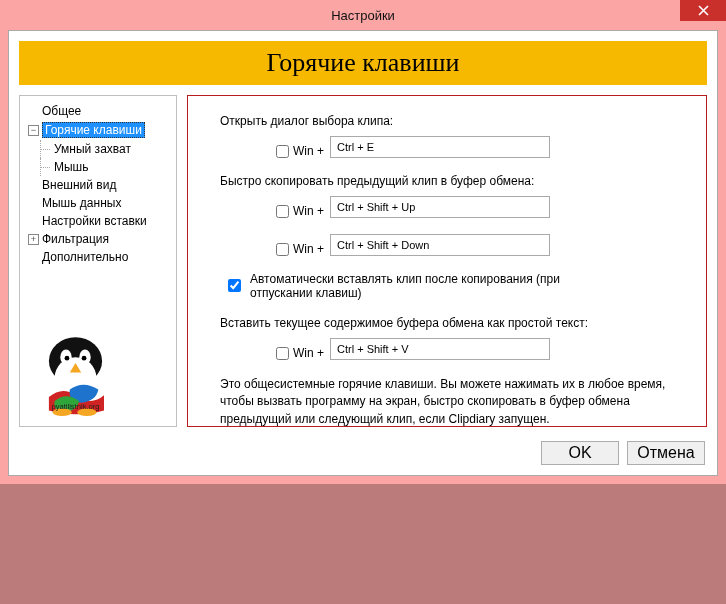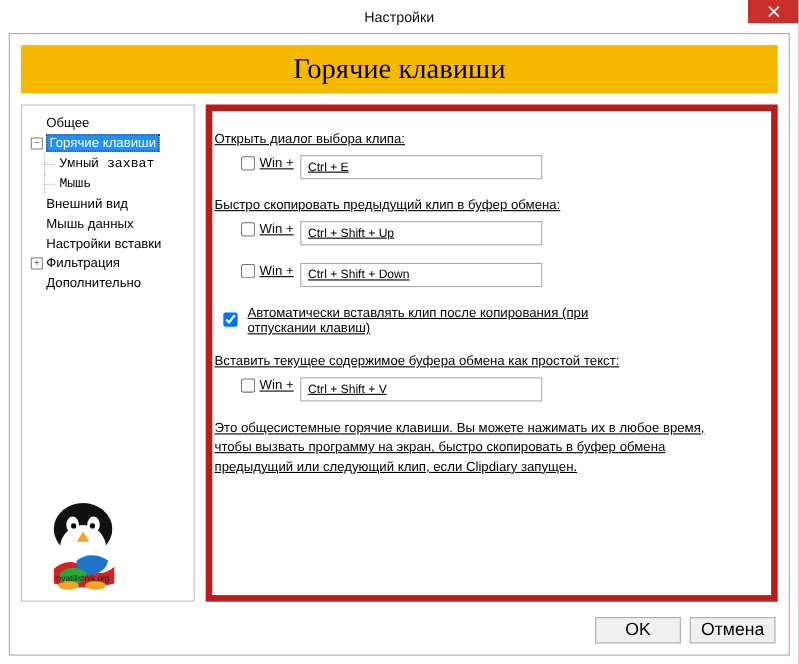--- a/index.html
+++ b/index.html
@@ -8,22 +8,22 @@
     font-family: "Segoe UI", Tahoma, sans-serif;
     font-size: 12px;
     background: #bb7b7b;
     width: 726px;
     height: 604px;
     overflow: hidden;
   }
   .window {
     position: relative;
     width: 726px;
-    height: 604px;
-    background: #ffffff;
+    height: 484px;
+    background: #fca5a5;
   }
   .titlebar {
     height: 30px;
     display: flex;
     align-items: center;
     justify-content: center;
     position: relative;
     color: #111;
     font-size: 13px;
   }
@@ -89,50 +89,49 @@
     margin-right: 3px;
     background: #fff;
     color: #555;
   }
   .tree-item.selected .label {
     background: #1e90ff;
     color: #fff;
     padding: 0 2px;
     border: 1px dotted #333;
   }
-  .tree-item.child { padding-left: 34px; position:relative;font-family:Liberation Mono, monospace;}
+  .tree-item.child { padding-left: 34px; position:relative;}
   .tree-item.child::before{
     content:"";
     position:absolute;
     left:20px; top:0; bottom:0;
     border-left:1px dotted #aaa;
   }
   .tree-item.child::after{
     content:"";
     position:absolute;
     left:20px; top:50%;
     width:10px;
     border-top:1px dotted #aaa;
   }
   .logo {
     position: absolute;
     left: 8px; bottom: 8px;
     width: 95px; height: 95px;
   }
   .content {
     flex: 1;
-    border: 6px solid #b91c1c;
-    padding: 14px 2px;
+    border: 1px solid #b91c1c;
+    padding: 14px 32px;
     font-size: 12px;
     color: #000;
     overflow: auto;
-    text-decoration: underline;
   }
   .field-label { margin: 4px 0 8px; }
-  .hk-row { display:flex; align-items:flex-start; gap:6px; margin: 0 0 16px 24px;}
+  .hk-row { display:flex; align-items:flex-end; gap:6px; margin: 0 0 16px 56px;}
   .win-check { display:flex; align-items:center; gap:4px; }
   .win-check input { margin:0; }
   .hk-input {
     width: 220px;
     height: 22px;
     border: 1px solid #a9a9a9;
     padding: 0 6px;
     font-size: 11px;
     font-family: inherit;
   }

